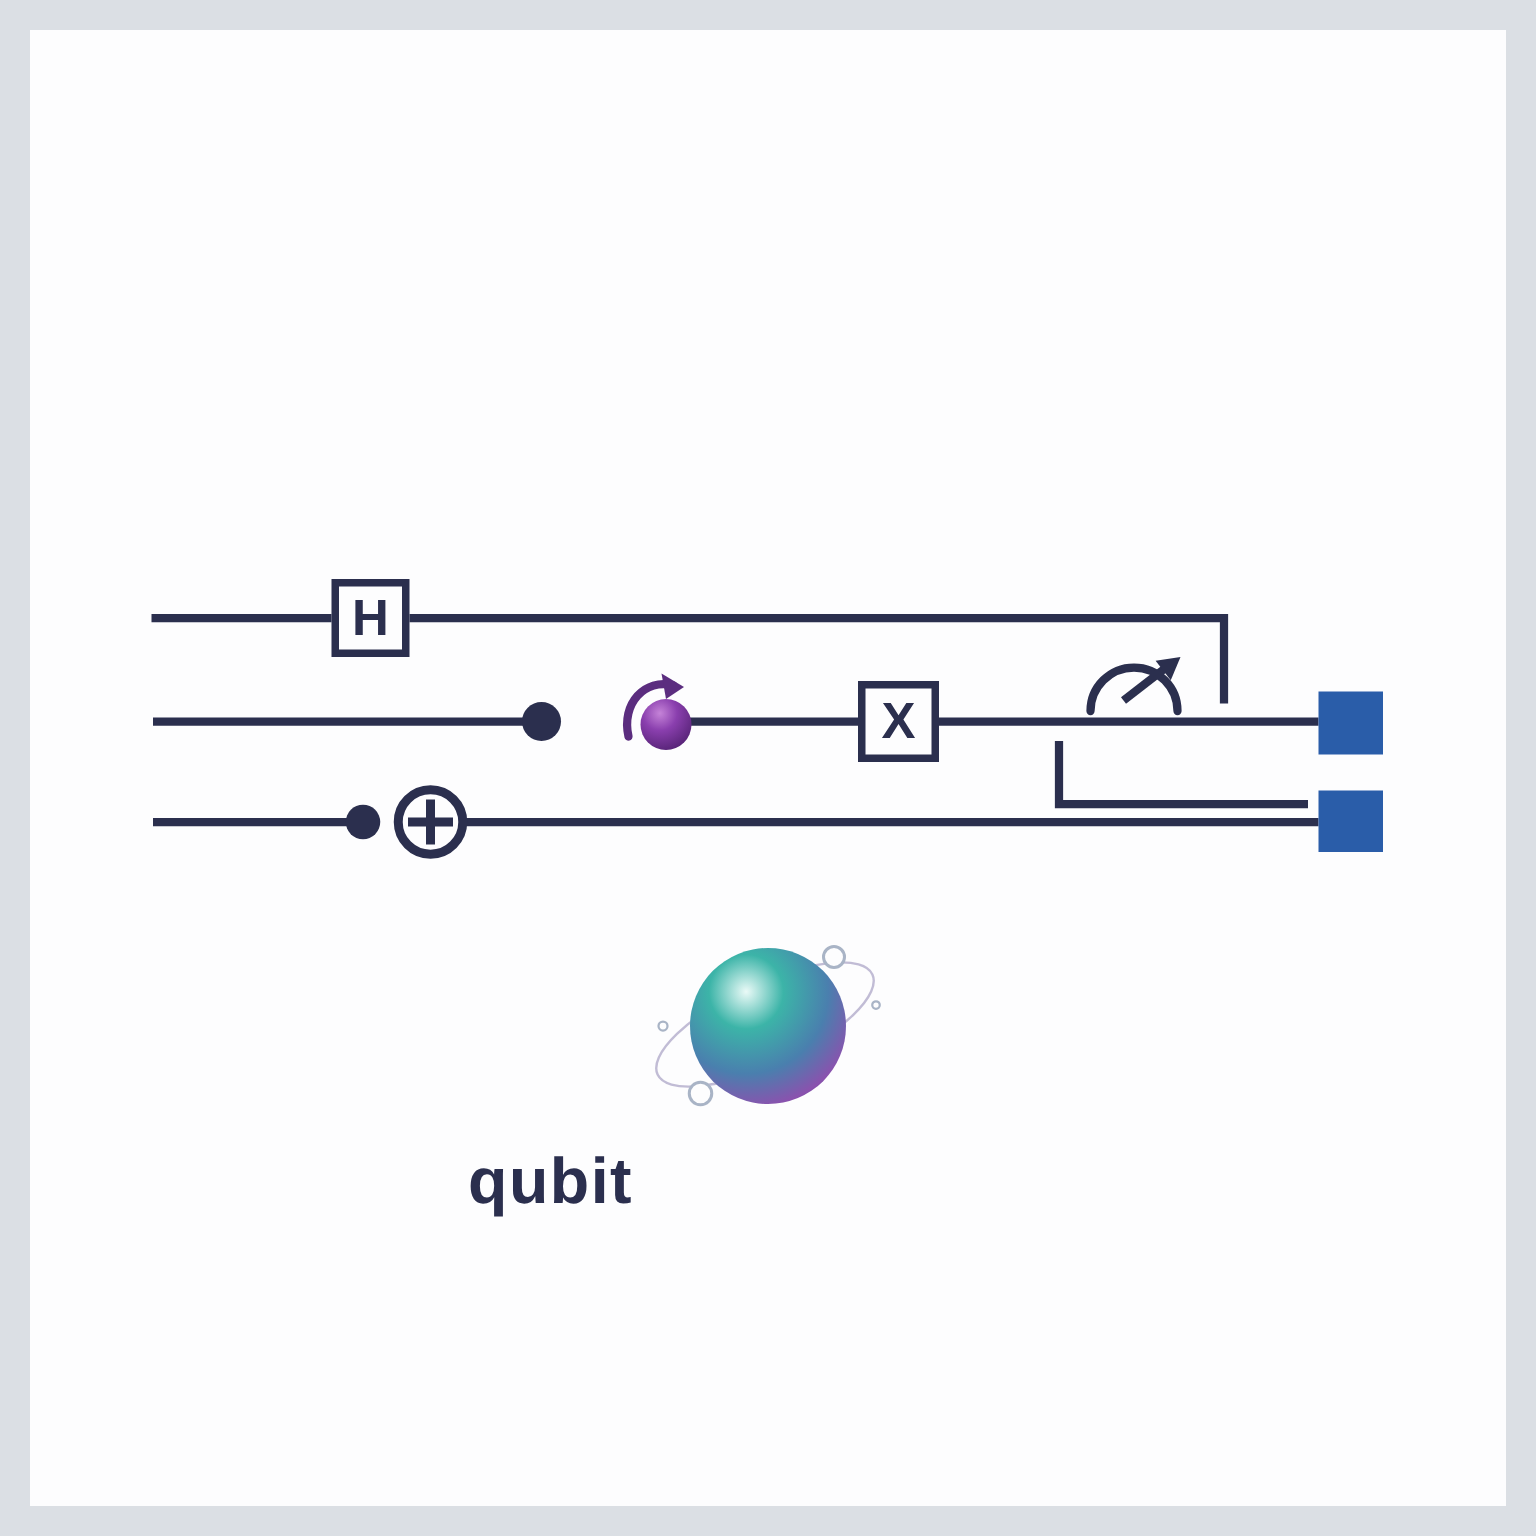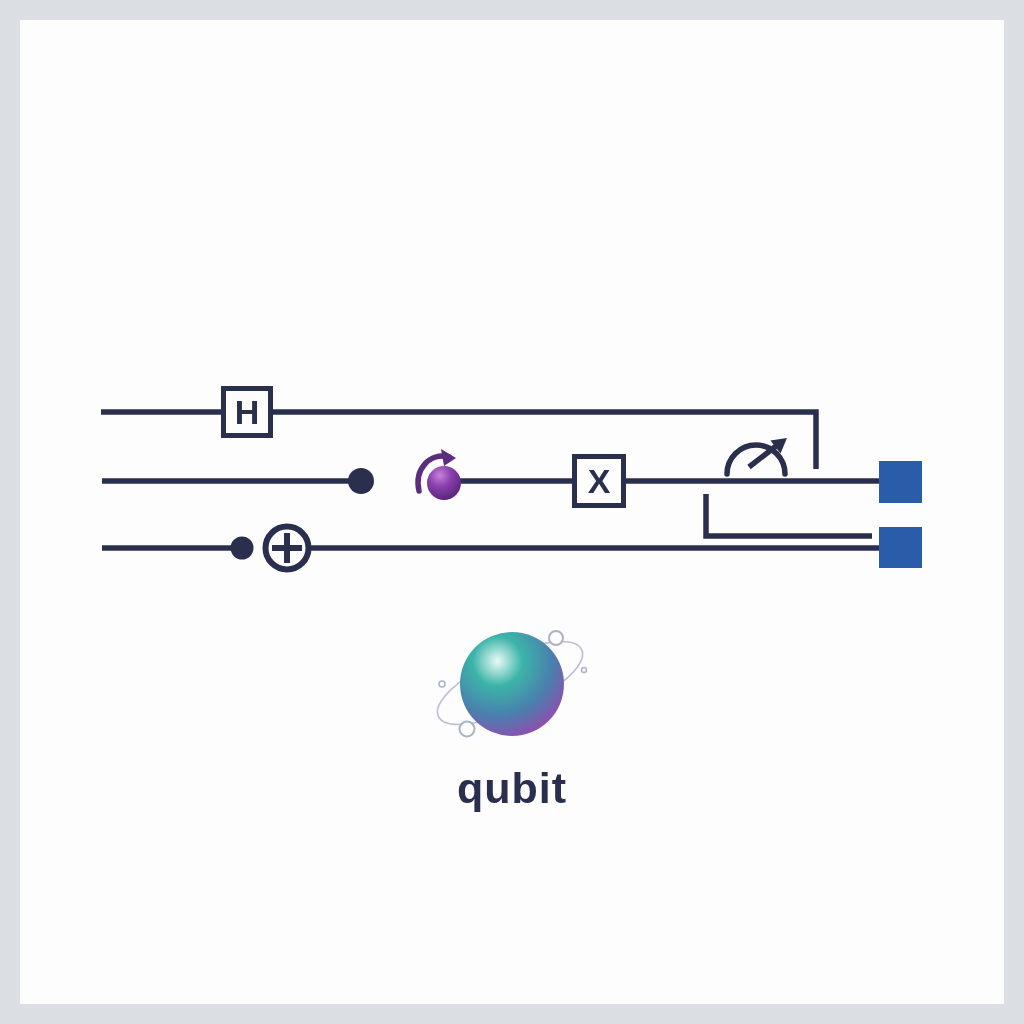--- a/index.html
+++ b/index.html
@@ -15,21 +15,21 @@
   .frame{position:relative;width:1024px;height:1024px;background:var(--frame);}
   .canvas{position:absolute;left:20px;top:20px;width:984px;height:984px;
           background:var(--paper);}
   svg.scene{position:absolute;left:0;top:0;width:1024px;height:1024px;display:block;}
   .gate{position:absolute;box-sizing:border-box;display:flex;align-items:center;
         justify-content:center;background:var(--paper);border:5px solid var(--ink);
         color:var(--ink);font-weight:bold;font-size:34px;line-height:1;
         font-family:"Liberation Sans", sans-serif;}
   .gate-h{left:221px;top:386px;width:52px;height:52px;}
   .gate-x{left:572px;top:454px;width:54px;height:54px;}
-  .caption{position:absolute;left:312px;top:764px;width:400px;text-align:center;
+  .caption{position:absolute;left:312px;top:764px;width:400px;text-align:left;
            color:var(--ink);font-size:43px;font-weight:bold;letter-spacing:1px;
            font-family:"Liberation Sans", sans-serif;}
 </style>
 </head>
 <body>
 
 <div class="frame">
   <div class="canvas"></div>
 
   <svg class="scene" viewBox="0 0 1024 1024">

